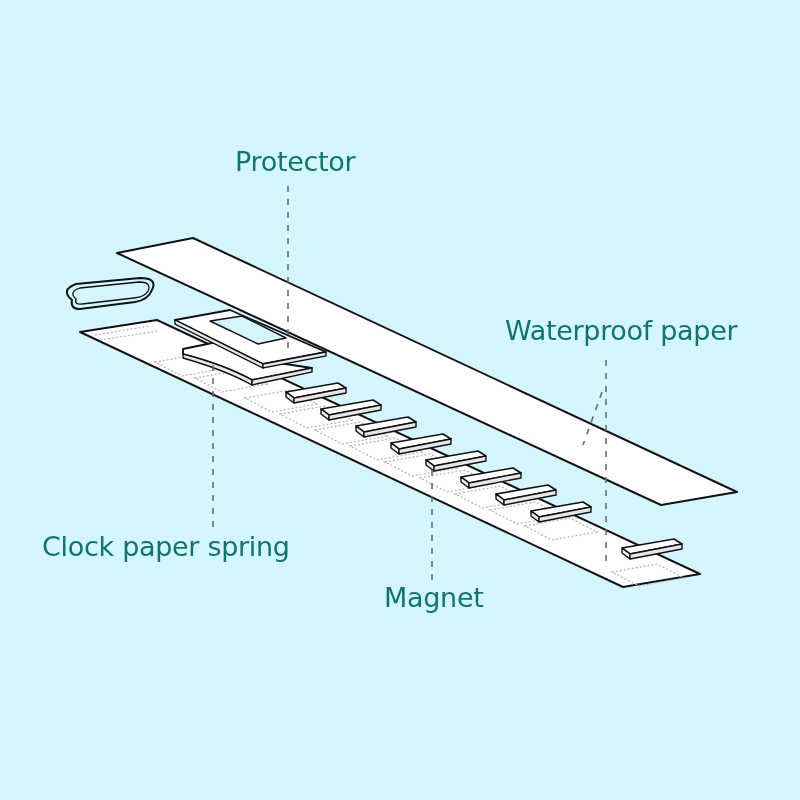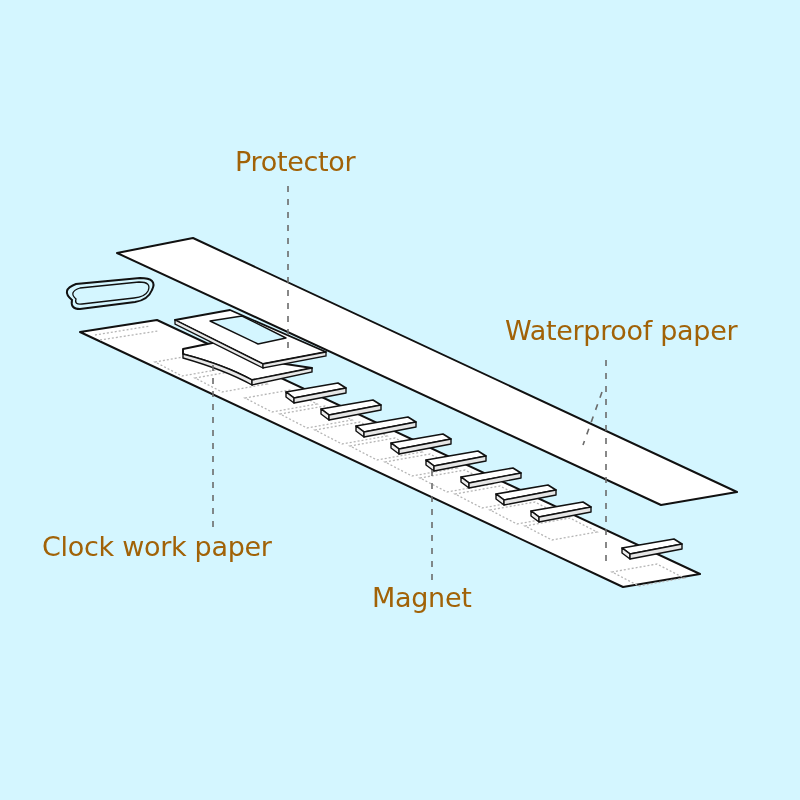--- a/index.html
+++ b/index.html
@@ -9,29 +9,29 @@
     position: relative;
     overflow: hidden;
     font-family: "DejaVu Sans", sans-serif;
   }
   #diagram { position: absolute; left: 0; top: 0; width: 800px; height: 800px; }
   .label {
     position: absolute;
     font-family: "DejaVu Sans", sans-serif;
     font-size: 27px;
     font-weight: normal;
-    color: #a16207;
+    color: #0f766e;
     white-space: nowrap;
     letter-spacing: -0.3px;
     line-height: 1;
   }
   .lbl-protector { left: 235px; top: 148px; }
   .lbl-waterproof { left: 505px; top: 311px; margin-top: 6px; }
   .lbl-spring { left: 42px; top: 533px; }
-  .lbl-magnet { left: 372px; top: 584px; }
+  .lbl-magnet { left: 384px; top: 584px; }
 </style>
 </head>
 <body>
 
 <svg id="diagram" viewBox="0 0 800 800" xmlns="http://www.w3.org/2000/svg">
   <defs>
     <g id="magnet-block">
       <polygon points="0,0 52,-9 60,-4 8,6" fill="#ffffff" stroke="#111" stroke-width="1.6" stroke-linejoin="round"></polygon>
       <polygon points="0,0 8,6 8,11 0,5" fill="#eeeeee" stroke="#111" stroke-width="1.4" stroke-linejoin="round"></polygon>
       <polygon points="8,6 60,-4 60,1 8,11" fill="#e6e6e6" stroke="#111" stroke-width="1.4" stroke-linejoin="round"></polygon>
@@ -100,14 +100,14 @@
     <line x1="288" y1="186" x2="288" y2="350"></line>
     <line x1="213" y1="365" x2="213" y2="528"></line>
     <line x1="432" y1="470" x2="432" y2="582"></line>
     <line x1="606" y1="360" x2="606" y2="565"></line>
     <line x1="602" y1="392" x2="583" y2="445"></line>
   </g>
 </svg>
 
 <div class="label lbl-protector">Protector</div>
 <div class="label lbl-waterproof">Waterproof paper</div>
-<div class="label lbl-spring">Clock work paper</div>
+<div class="label lbl-spring">Clock paper spring</div>
 <div class="label lbl-magnet">Magnet</div>
 
 </body></html>

